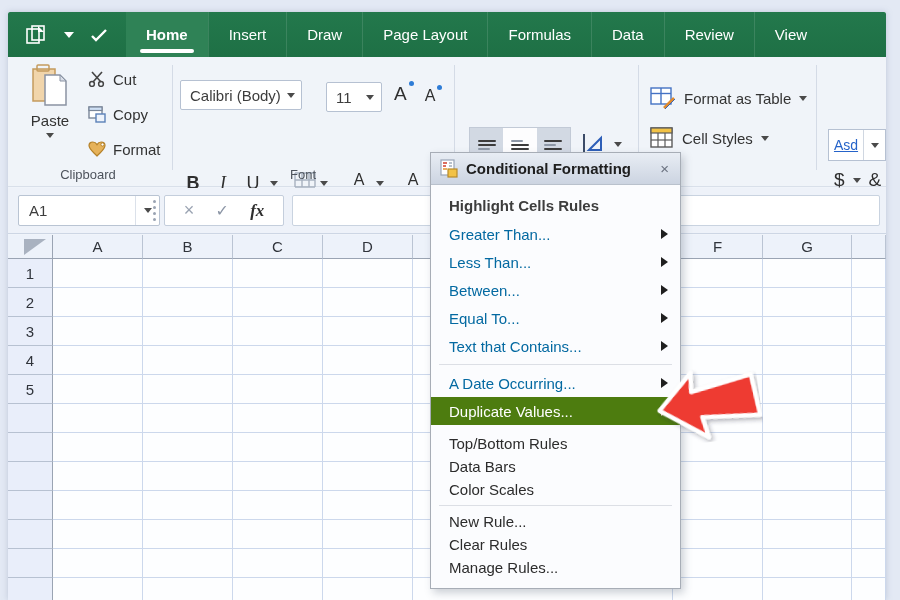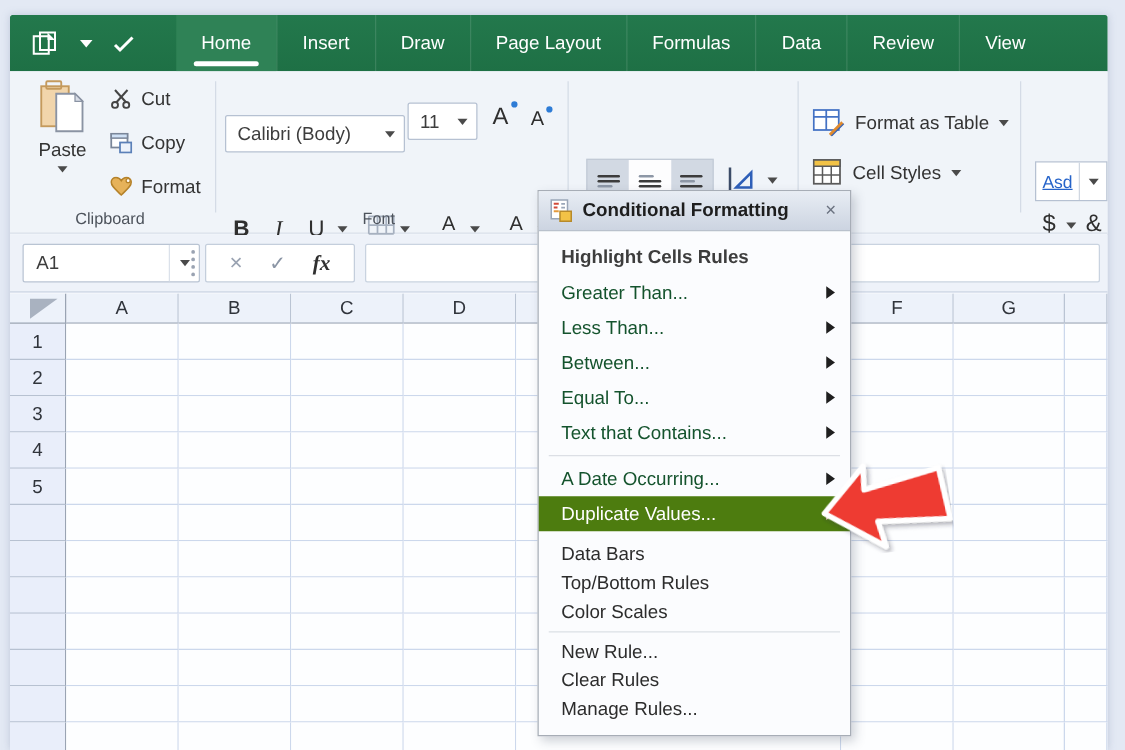--- a/index.html
+++ b/index.html
@@ -8,21 +8,21 @@
   .stage { position:absolute; left:8px; top:12px; width:878px; height:588px; background:#f0f4fa; box-shadow:0 0 6px rgba(120,135,165,.35); }
 
   
   .tabbar { position:absolute; left:0; top:0; width:878px; height:45px;
     background:linear-gradient(#23784c,#1e7045); display:flex; align-items:stretch; border-radius:2px 2px 0 0; }
   .tb-icons { display:flex; align-items:center; gap:16px; padding:0 18px 0 16px; }
   .caret { width:0; height:0; border-left:5px solid transparent; border-right:5px solid transparent; border-top:6px solid #fff; display:inline-block; }
   .caret.dk { border-top-color:#4a4a4a; border-left-width:4px; border-right-width:4px; border-top-width:5px; }
   .tab { display:flex; align-items:center; padding:0 20px; color:#fff; font-size:15px; position:relative; cursor:default; border-left:1px solid rgba(255,255,255,.12); }
   .tab:first-of-type { border-left:none; }
-  .tab.active { background:#2f8256; font-weight:normal; border-left:none;margin-left:15px; }
+  .tab.active { background:#2f8256; font-weight:bold; border-left:none; }
   .tab.active .underline { position:absolute; left:14px; right:14px; bottom:4px; height:4px; background:#fff; border-radius:2px; }
 
   
   .ribbon { position:absolute; left:0; top:45px; width:878px; height:130px; background:#f0f4f9; border-bottom:1px solid #d9e0ea; }
   .vdiv { position:absolute; top:8px; width:1px; height:105px; background:#d4dbe6; }
   .grp-label { position:absolute; bottom:4px; font-size:13px; color:#4d535c; text-align:center; }
 
   .paste-btn { position:absolute; left:14px; top:6px; width:56px; height:96px; display:flex; flex-direction:column; align-items:center; }
   .paste-btn .lbl { font-size:15px; color:#333; margin-top:3px; }
   .small-btn { display:flex; align-items:center; gap:7px; height:28px; font-size:15px; color:#333; }
@@ -83,21 +83,21 @@
   .cell { background:#fdfeff; border-right:1px solid #ccd8ec; border-bottom:1px solid #ccd8ec; }
   .corner { background:#edf2fa; border-right:1px solid #9aa4b3; border-bottom:1px solid #9aa4b3; position:relative; }
   .corner i { position:absolute; right:6px; top:4px; width:0; height:0; border-top:16px solid #a9b2c0; border-right:22px solid transparent; }
 
   
   .menu { position:absolute; left:422px; top:140px; width:251px; background:#fbfcfe; border:1px solid #a7adb6; box-shadow:3px 4px 8px rgba(60,70,90,.25); z-index:5; }
   .menu-title { height:32px; background:linear-gradient(#e8edf4,#ccd4e1); border-bottom:1px solid #b9c1cc; display:flex; align-items:center; padding:0 8px; gap:7px; }
   .menu-title .t { flex:1; font-weight:bold; font-size:15px; color:#1e1e1e; }
   .menu-title .cls { color:#6b7280; font-size:15px; padding:0 3px; }
   .msec { padding:12px 0 6px 18px; font-weight:bold; font-size:15px; color:#3d3d3d; }
-  .mi { height:28px; display:flex; align-items:center; padding:0 12px 0 18px; font-size:15px; color:#14532d; }
+  .mi { height:28px; display:flex; align-items:center; padding:0 12px 0 18px; font-size:15px; color:#0369a1; }
   .mi .lbl { flex:1; }
   .mi .sub { width:0; height:0; border-top:5px solid transparent; border-bottom:5px solid transparent; border-left:7px solid #1f1f1f; }
   .mi.red { background:#4d7c0f; color:#fff; }
   .mi.red .sub { border-left-color:#ffd9d6; }
   .msep { height:1px; background:#dcdfe5; margin:4px 8px; }
   .mi2 { height:23px; display:flex; align-items:center; padding:0 12px 0 18px; font-size:15px; color:#2c2c2c; }
   .menu-gap { height:7px; }
   .menu-pad { height:9px; }
 
   .red-arrow { position:absolute; left:648px; top:352px; z-index:6; transform:rotate(-8deg); }
@@ -187,21 +187,21 @@
           <path d="M9 15 C4 10 1 8 1 4.6 C1 2.4 2.8 1 4.8 1 C6.6 1 8.2 2.2 9 3.6 C9.8 2.2 11.4 1 13.2 1 C15.2 1 17 2.4 17 4.6 C17 8 14 10 9 15 Z" fill="#e6b25a" stroke="#b5822a" stroke-width="1.2"></path>
           <circle cx="14.5" cy="3.5" r="1.6" fill="#fff" stroke="#b5822a" stroke-width="1"></circle>
         </svg>
         <span>Format</span>
       </div>
     </div>
     <div class="grp-label" style="left:30px; width:100px;">Clipboard</div>
 
     <i class="vdiv" style="left:164px"></i>
 
-    <div class="combo" style="left:172px; top:35px; width:144px;">
+    <div class="combo" style="left:172px; top:23px; width:122px;">
       <span class="cx">Calibri (Body)</span>
       <span class="cd">
           <span class="caret dk"></span>
         </span>
     </div>
     <div class="combo" style="left:318px; top:25px; width:56px;">
       <span class="cx">11</span>
       <span class="cd">
           <span class="caret dk"></span>
         </span>
@@ -535,24 +535,24 @@
     <div class="mi">
         <span class="lbl">A Date Occurring...</span>
         <span class="sub"></span>
       </div>
     <div class="mi red">
         <span class="lbl">Duplicate Values...</span>
         <span class="sub"></span>
       </div>
     <div class="menu-gap"></div>
     <div class="mi2">
+        <span>Top/Bottom Rules</span>
+      </div>
+    <div class="mi2">
         <span>Data Bars</span>
-      </div>
-    <div class="mi2">
-        <span>Top/Bottom Rules</span>
       </div>
     <div class="mi2">
         <span>Color Scales</span>
       </div>
     <div class="msep"></div>
     <div class="mi2">
         <span>New Rule...</span>
       </div>
     <div class="mi2">
         <span>Clear Rules</span>

